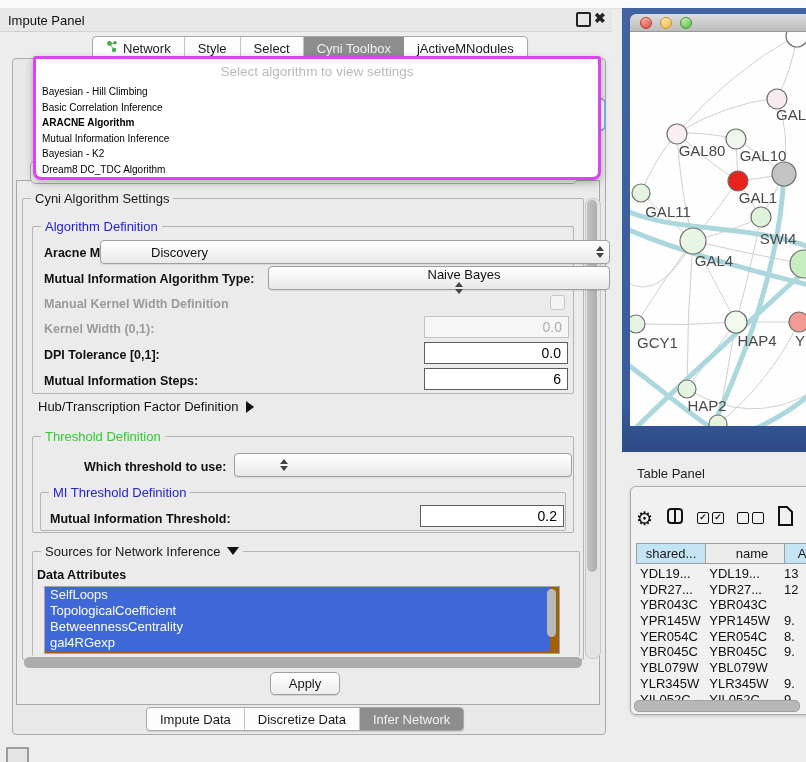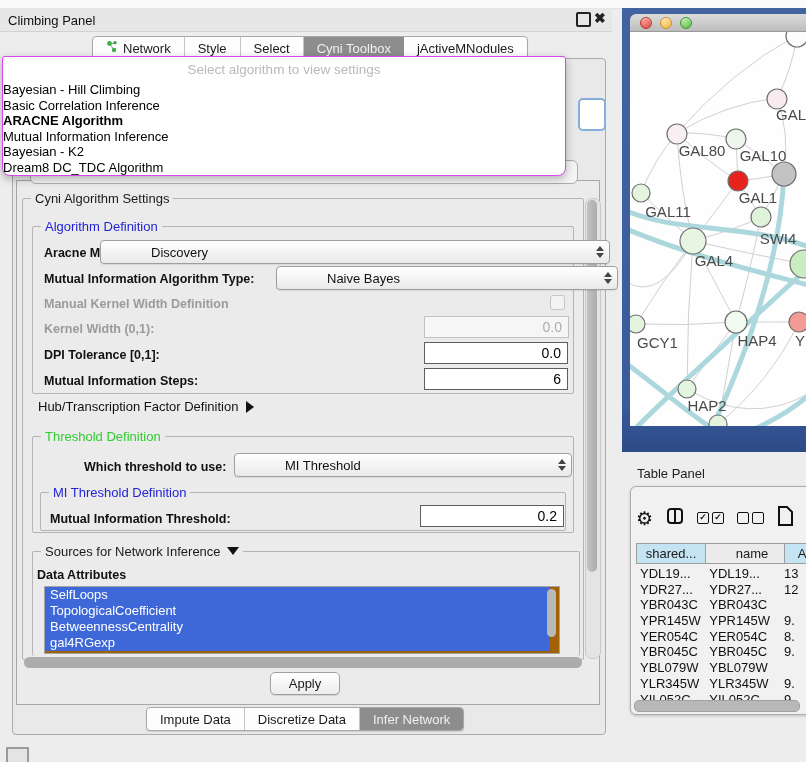--- a/index.html
+++ b/index.html
@@ -50,24 +50,24 @@
   .field.disabled{border:1px solid #C2C2C2;background:#F6F6F6;color:#ADADAD;}
   .checkbox{position:absolute;width:13px;height:13px;border:1.5px solid #C6C6C6;border-radius:3px;background:#F3F3F3;}
   .btn{position:absolute;height:21px;border:1px solid #A0A0A0;border-radius:5px;
        background:linear-gradient(#FFFFFF,#EDEDED);font-size:13px;display:flex;
        align-items:center;justify-content:center;box-shadow:0 1px 1px rgba(0,0,0,.12);}
   .arrow-right{display:inline-block;width:0;height:0;border-top:6px solid transparent;
        border-bottom:6px solid transparent;border-left:8px solid #111;margin-left:8px;vertical-align:-2px;}
   .arrow-down{display:inline-block;width:0;height:0;border-left:6px solid transparent;
        border-right:6px solid transparent;border-top:8px solid #111;margin-left:6px;vertical-align:1px;}
   
-  .popup{left:2px;top:56px;width:562px;height:118px;background:#FFF;border:1px solid #d946ef;
+  .popup{left:33px;top:56px;width:562px;height:118px;background:#FFF;border:3px solid #d946ef;
          border-radius:3px 3px 8px 8px;box-shadow:0 3px 8px rgba(0,0,0,.28);z-index:30;}
   .popup-prompt{text-align:center;color:#B9B9B9;font-size:13.5px;padding-top:5px;height:20px;}
-  .popup-item{font-size:13px;height:15.5px;line-height:15.5px;padding-left:0;color:#000;white-space:nowrap;}
+  .popup-item{font-size:10px;height:15.5px;line-height:15.5px;padding-left:6px;color:#000;white-space:nowrap;}
   .popup-item.bold{font-weight:bold;}
   .combo-fragment{left:30px;top:160px;width:546px;height:22px;border:1px solid #ADADAD;
                   border-radius:6px;background:#F4F4F4;z-index:5;}
   .focus-fragment{left:578px;top:98px;width:24px;height:29px;background:#FFF;border:2px solid #86AEDC;
                   border-radius:5px;z-index:6;}
   
   .listbox{position:absolute;background:#a16207;border:1px solid #A4A4A4;overflow:hidden;}
   .list-item{height:16px;line-height:16px;font-size:13px;color:#FFF;background:#3E68D8;padding-left:5px;}
   .list-scroll{position:absolute;top:2px;width:9px;border-radius:5px;background:#B9B9B9;}
   
@@ -103,21 +103,21 @@
   .tbl-row .c3{width:30px;padding-left:4px;white-space:nowrap;}
   .tp-hscroll{left:634px;top:700px;width:164px;height:10px;background:#B8B8B8;border-radius:5px;border:1px solid #A2A2A2;}
   .bl-icon{left:6px;top:747px;width:19px;height:13px;border:2px solid #9B9B9B;background:#E4E4E4;}
   svg text{font-family:"Liberation Sans",sans-serif;}
 </style>
 </head>
 <body>
 
 <div class="abs top-strip"></div>
 <div class="abs cp-titlebar"></div>
-<div class="abs cp-title">Climbing Panel</div>
+<div class="abs cp-title">Impute Panel</div>
 <div class="abs float-icon"></div>
 <div class="abs close-icon">✖</div>
 
 <div class="abs outer-panel"></div>
 <div class="abs settings-panel"></div>
 
 <div class="abs tabbar tabbar-top">
   <div class="tab">
     <span>
       <svg width="12" height="13" viewBox="0 0 12 13">
@@ -170,21 +170,21 @@
 <div class="lbl" style="left:44px;top:246px;">Aracne Mode:</div>
 <div class="combo" style="left:100px;top:240px;width:468px;">
   <span class="val">Discovery</span>
   <span class="stepper">
       <span class="tri-up"></span>
       <span class="tri-down"></span>
     </span>
 </div>
 
 <div class="lbl" style="left:44px;top:272px;">Mutual Information Algorithm Type:</div>
-<div class="combo" style="left:276px;top:266px;width:300px;">
+<div class="combo" style="left:268px;top:266px;width:300px;flex-direction:column;">
   <span class="val">Naive Bayes</span>
   <span class="stepper">
       <span class="tri-up"></span>
       <span class="tri-down"></span>
     </span>
 </div>
 
 <div class="lbl dim" style="left:44px;top:297px;">Manual Kernel Width Definition</div>
 <div class="checkbox" style="left:550px;top:295px;"></div>
 
@@ -199,21 +199,20 @@
 
 <div class="lbl plain" style="left:38px;top:399px;">
   <span>Hub/Transcription Factor Definition</span><span class="arrow-right"></span>
 </div>
 
 <div class="abs group" style="left:32px;top:436px;width:540px;height:95px;">
   <span class="legend green">Threshold Definition</span>
 </div>
 <div class="lbl" style="left:84px;top:460px;">Which threshold to use:</div>
 <div class="combo" style="left:234px;top:453px;width:296px;">
-  <span class="val">MI Threshold</span>
   <span class="stepper">
       <span class="tri-up"></span>
       <span class="tri-down"></span>
     </span>
 </div>
 
 <div class="abs group" style="left:40px;top:492px;width:524px;height:37px;">
   <span class="legend blue">MI Threshold Definition</span>
 </div>
 <div class="lbl" style="left:50px;top:512px;">Mutual Information Threshold:</div>

